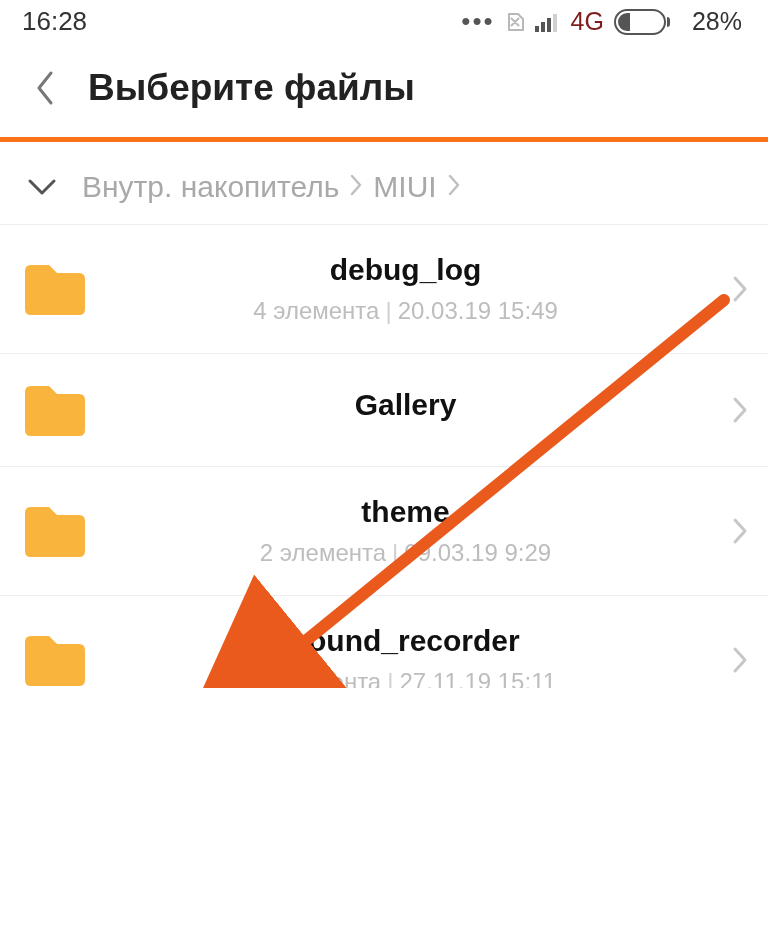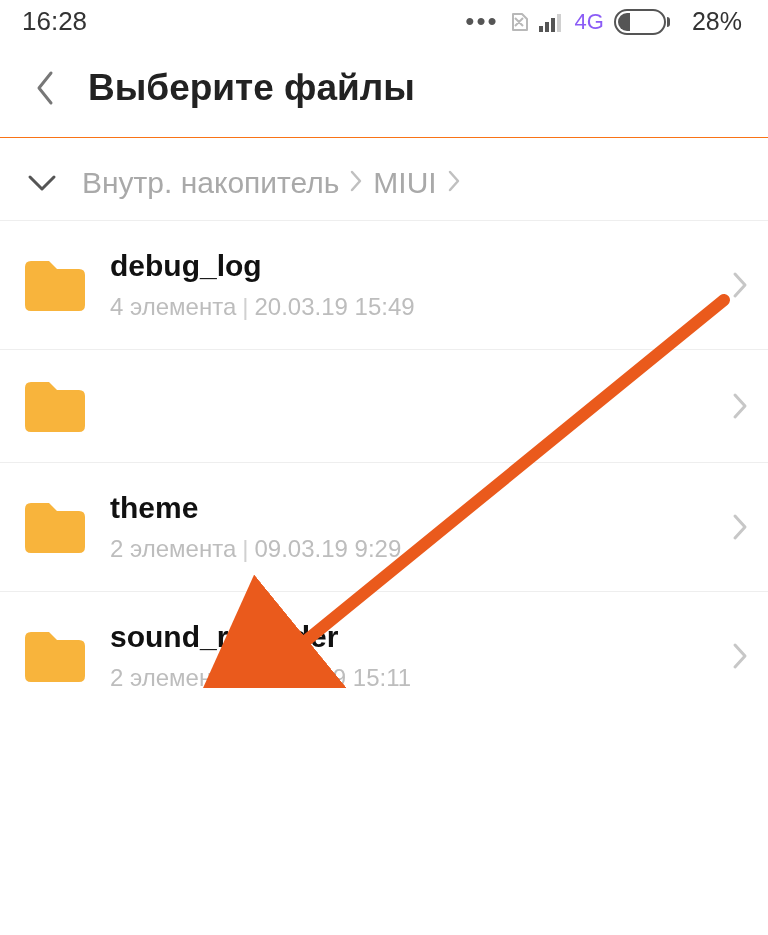--- a/index.html
+++ b/index.html
@@ -1,33 +1,33 @@
 <!DOCTYPE html>
 <html><head>
 <meta charset="utf-8">
 <style>
   * { margin: 0; padding: 0; box-sizing: border-box; }
   html, body { width: 768px; height: 935px; background: #fff; font-family: -apple-system, Helvetica, Arial, sans-serif; color: #000; }
-  .screen { width: 768px; height: 688px; position: relative; overflow: hidden; }
+  .screen { width: 768px; height: 688px; position: relative; overflow: hidden; text-align: center; }
 
   
   .status-bar { display: flex; justify-content: space-between; align-items: center; padding: 6px 26px 6px 22px; font-size: 26px; font-weight: 500; color: #333; }
   .status-left { }
   .status-right { display: flex; align-items: center; gap: 10px; }
   .dots { font-size: 26px; letter-spacing: 2px; color: #555; }
   .signal, .sim { display: inline-flex; }
-  .net-label { font-size: 22px; color: #8b5cf6; }
+  .net-label { font-size: 25px; color: #7f1d1d; }
   .battery { display: inline-flex; align-items: center; }
   .batt-body { width: 52px; height: 26px; border: 2px solid #555; border-radius: 14px; position: relative; }
   .batt-cap { width: 3px; height: 10px; background: #555; border-radius: 0 3px 3px 0; margin-left: 1px; }
   .batt-fill { position: absolute; left: 2px; top: 2px; bottom: 2px; width: 26%; background: #555; border-radius: 10px 0 0 10px; }
   .batt-pct { font-size: 25px; color: #333; margin-left: 12px; }
 
   
-  .header { display: flex; align-items: center; padding: 24px 22px 28px 24px; gap: 24px; border-bottom: 1px solid #f97316; }
+  .header { display: flex; align-items: center; padding: 24px 22px 28px 24px; gap: 24px; border-bottom: 5px solid #f97316; }
   .back-btn { width: 40px; display: flex; justify-content: center; align-items: center; cursor: pointer; }
   .title { font-size: 37px; font-weight: 700; color: #222; }
 
   
   .crumb-row { display: flex; align-items: center; padding: 28px 22px 20px 22px; gap: 20px; border-bottom: 1px solid #eee; }
   .expand-btn { width: 40px; display: flex; justify-content: center; cursor: pointer; }
   .crumb { display: flex; align-items: center; gap: 10px; font-size: 30px; color: #a9a9a9; }
   .crumb-sep { color: #c0c0c0; }
   .crumb-item { color: #a9a9a9; }
 
@@ -130,20 +130,21 @@
     </span>
   </div>
 
   <div class="row">
     <span class="folder-icon">
       <svg class="folder-svg" width="64" height="56" viewBox="0 0 64 56">
             <path d="M3 10 q0-6 6-6 h18 l8 8 h22 q6 0 6 6 v30 q0 6-6 6 H9 q-6 0-6-6 Z" fill="#f8b43c"></path>
           </svg>
     </span>
     <div class="info">
+      <div class="name">Gallery</div>
     </div>
     <span class="row-chevron">
       <svg width="16" height="28" viewBox="0 0 16 28">
             <polyline points="3,3 13,14 3,25" fill="none" stroke="#c7c7c7" stroke-width="3" stroke-linecap="round" stroke-linejoin="round"></polyline>
           </svg>
     </span>
   </div>
 
   <div class="row">
     <span class="folder-icon">

